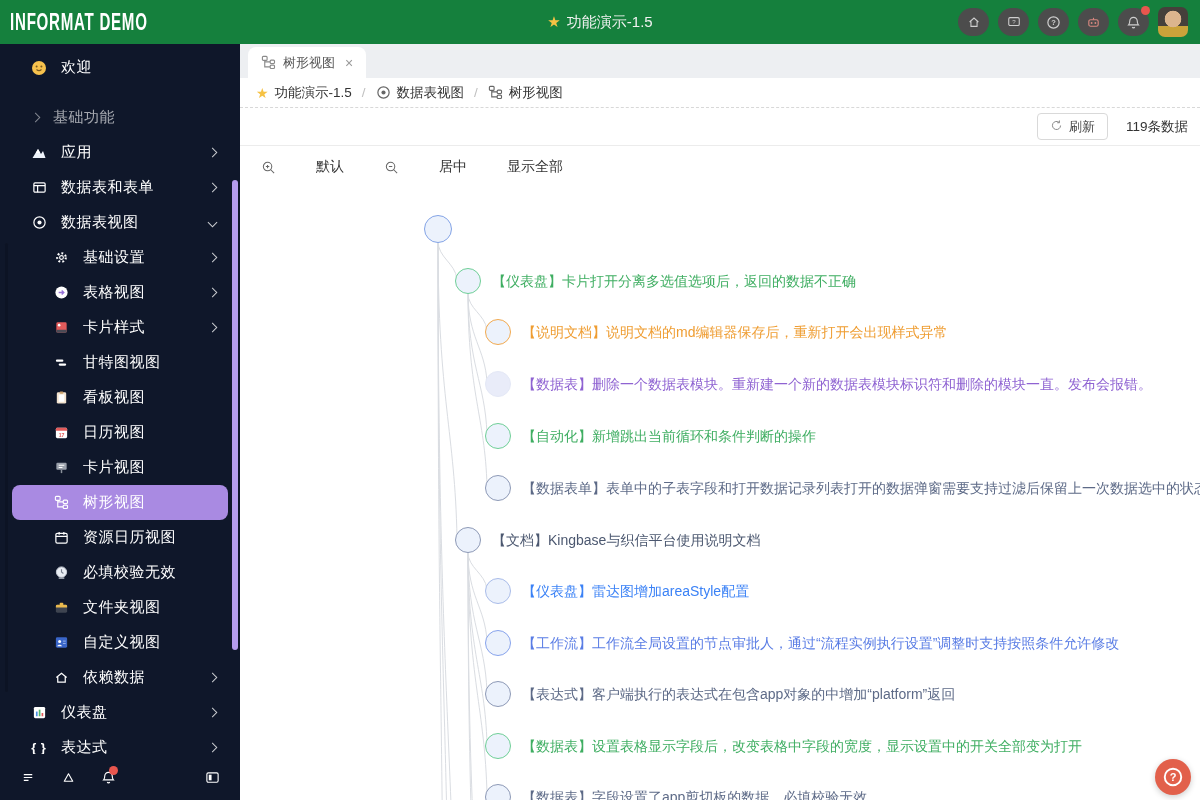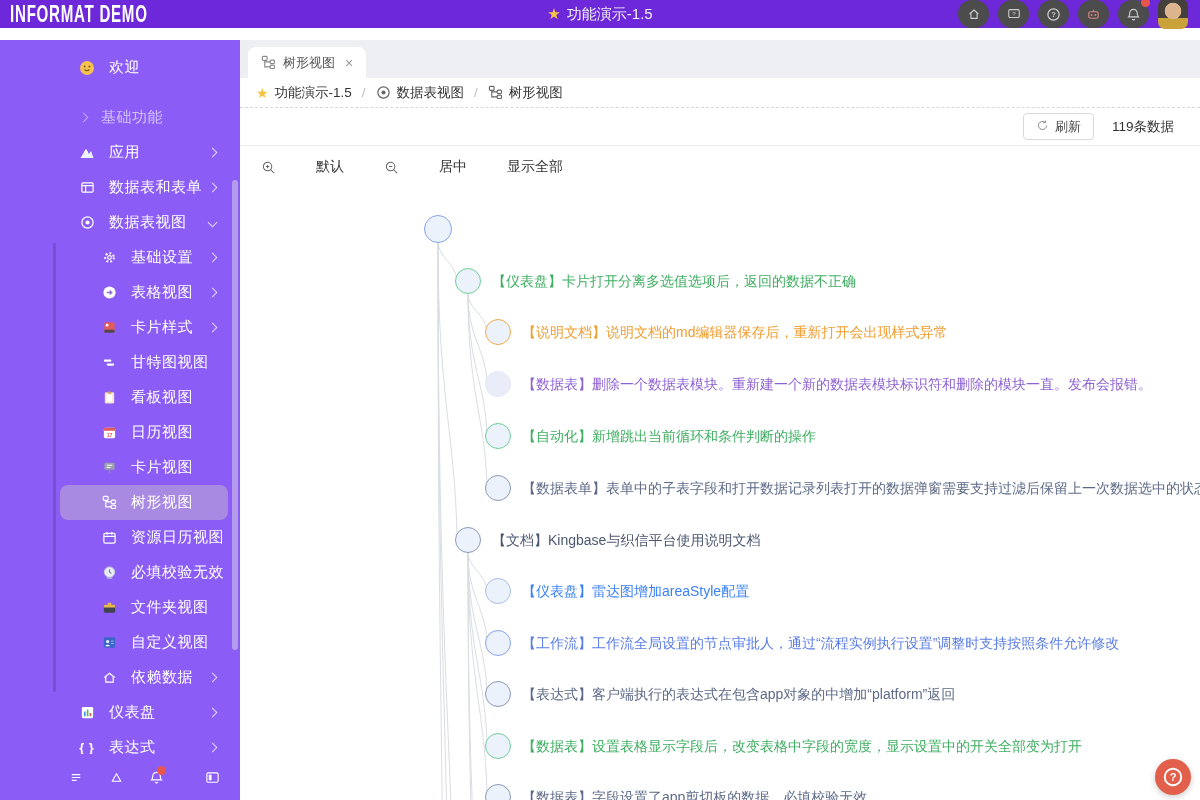--- a/index.html
+++ b/index.html
@@ -1,37 +1,37 @@
 <!DOCTYPE html>
 <html><head>
 <meta charset="utf-8">
 <style>
   html,body{margin:0;padding:0;width:1200px;height:800px;overflow:hidden;
     font-family:"Liberation Sans","DejaVu Sans",sans-serif;background:#fff;}
   *{box-sizing:border-box;}
 
   
-  .header{position:absolute;left:0;top:0;width:1200px;height:28px;background:#6d28d9;
+  .header{position:absolute;left:0;top:0;width:1200px;height:44px;background:#15803d;
     display:flex;align-items:center;color:#fff;z-index:30;}
   .logo{width:240px;padding-left:14px;font-weight:700;font-size:21px;color:#fff;
     transform:scale(.72,1.12);transform-origin:left center;white-space:nowrap;letter-spacing:1px;}
   .header-title{position:absolute;left:50%;transform:translateX(-50%);font-size:15px;color:#f2f2f2;
     display:flex;align-items:center;gap:6px;}
   .star{color:#f6c244;font-size:15px;}
   .hbtns{margin-left:auto;display:flex;align-items:center;gap:9px;padding-right:12px;}
   .hbtn{position:relative;width:31px;height:28px;border-radius:14px;background:#4c4c4c;color:#cfcfcf;
     display:flex;align-items:center;justify-content:center;cursor:pointer;}
   .hbtn.avatar{width:30px;height:30px;border-radius:7px;padding:0;background:
     radial-gradient(circle at 50% 40%,#dcb58e 0 8px,rgba(0,0,0,0) 8.6px),
     linear-gradient(to bottom,#45403b 0 62%,#caa23a 62% 100%);}
   .dot{position:absolute;top:-2px;right:-1px;width:9px;height:9px;border-radius:50%;background:#e8564e;}
 
   
-  .sidebar{position:absolute;left:0;top:40px;width:240px;height:760px;background:#8b5cf6;
-    display:flex;flex-direction:column;color:#fff;padding-left:48px;}
+  .sidebar{position:absolute;left:0;top:40px;width:240px;height:760px;background:#0f172a;
+    display:flex;flex-direction:column;color:#fff;}
   .s-menu{flex:1;overflow:hidden;padding-top:10px;position:relative;}
   .s-item{display:flex;align-items:center;height:35px;margin:0 12px;padding:0 6px 0 18px;
     border-radius:8px;font-size:15px;cursor:pointer;position:relative;}
   .s-item.sub{padding-left:40px;}
   .s-item.selected{background:#a98ae2;}
   .s-item.dim{opacity:.62;margin-top:15px;}
   .s-icon{width:18px;height:18px;display:inline-flex;align-items:center;justify-content:center;
     margin-right:13px;flex:none;}
   .s-label{white-space:nowrap;letter-spacing:.5px;}
   .chev{display:inline-block;width:7px;height:7px;border-right:1.6px solid rgba(255,255,255,.78);
@@ -57,21 +57,21 @@
   .tab{height:31px;background:#fff;border-radius:8px 8px 0 0;padding:0 13px;display:flex;
     align-items:center;gap:7px;font-size:13px;color:#555;cursor:pointer;}
   .tab .ticon{color:#8a8a8a;display:inline-flex;}
   .tab-close{color:#999;font-size:14px;margin-left:3px;cursor:pointer;line-height:1;}
   .crumbs{height:30px;display:flex;align-items:center;padding:0 16px;font-size:13.5px;color:#333;
     border-bottom:1px dashed #d8d8d8;flex:none;background:#fff;}
   .crumb{display:flex;align-items:center;gap:6px;cursor:pointer;}
   .crumb .cicon{display:inline-flex;color:#666;}
   .crumb-sep{margin:0 10px;color:#c0c0c0;}
   .toolbar{height:38px;display:flex;align-items:center;justify-content:flex-end;gap:18px;
-    padding-right:26px;border-bottom:1px solid #ececec;flex:none;}
+    padding-right:12px;border-bottom:1px solid #ececec;flex:none;}
   .btn-refresh{height:27px;display:flex;align-items:center;gap:6px;padding:0 12px;background:#fff;
     border:1px solid #d9d9d9;border-radius:4px;font-size:13px;color:#444;cursor:pointer;}
   .count{font-size:13.5px;color:#333;font-weight:500;}
   .treebar{height:42px;display:flex;align-items:center;gap:40px;padding-left:21px;flex:none;
     font-size:14px;color:#333;}
   .tb-item{display:flex;align-items:center;cursor:pointer;}
 
   
   .canvas{flex:1;position:relative;overflow:hidden;background:#fff;}
   .canvas svg{position:absolute;left:0;top:0;}

